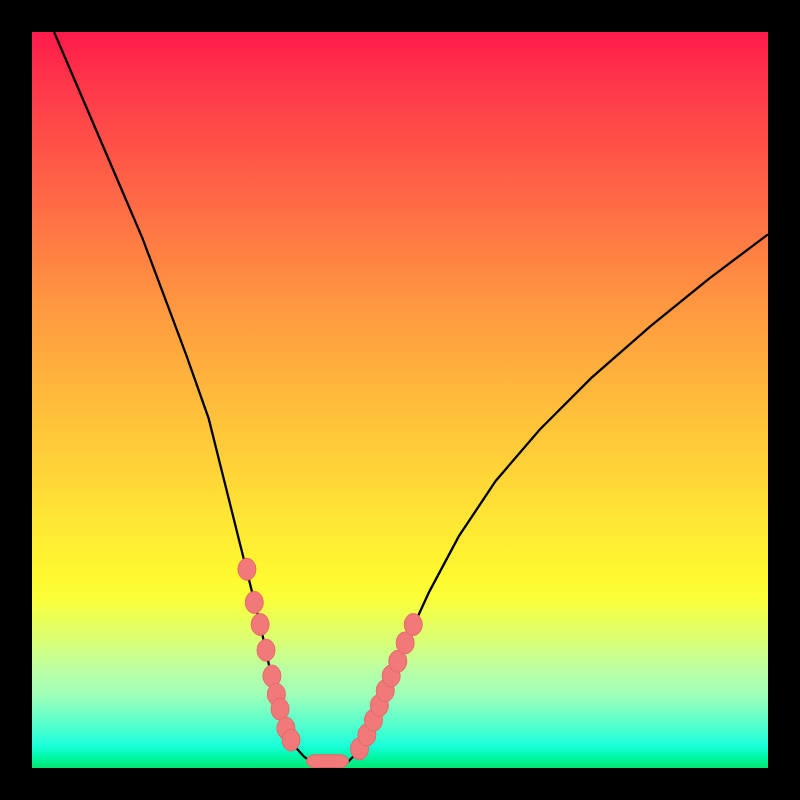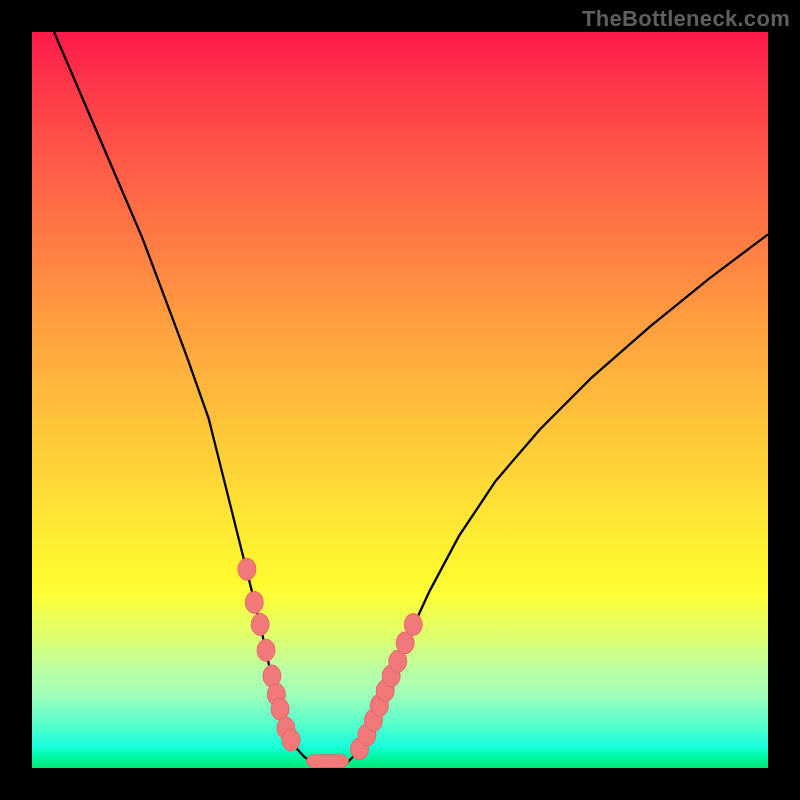--- a/index.html
+++ b/index.html
@@ -99,14 +99,13 @@
           <ellipse cx="341.50" cy="688.16" rx="9" ry="11" fill="#f1797a" stroke="#e86666" stroke-width="1"></ellipse>
           <ellipse cx="347.39" cy="673.44" rx="9" ry="11" fill="#f1797a" stroke="#e86666" stroke-width="1"></ellipse>
           <ellipse cx="353.28" cy="658.72" rx="9" ry="11" fill="#f1797a" stroke="#e86666" stroke-width="1"></ellipse>
           <ellipse cx="359.17" cy="644.00" rx="9" ry="11" fill="#f1797a" stroke="#e86666" stroke-width="1"></ellipse>
           <ellipse cx="365.79" cy="629.28" rx="9" ry="11" fill="#f1797a" stroke="#e86666" stroke-width="1"></ellipse>
           <ellipse cx="373.15" cy="610.88" rx="9" ry="11" fill="#f1797a" stroke="#e86666" stroke-width="1"></ellipse>
           <ellipse cx="381.25" cy="592.48" rx="9" ry="11" fill="#f1797a" stroke="#e86666" stroke-width="1"></ellipse>
         </g>
     </svg>
   </div>
-  <div class="source">TheBottleneck.com</div>
 </div>
 
 </body></html>

